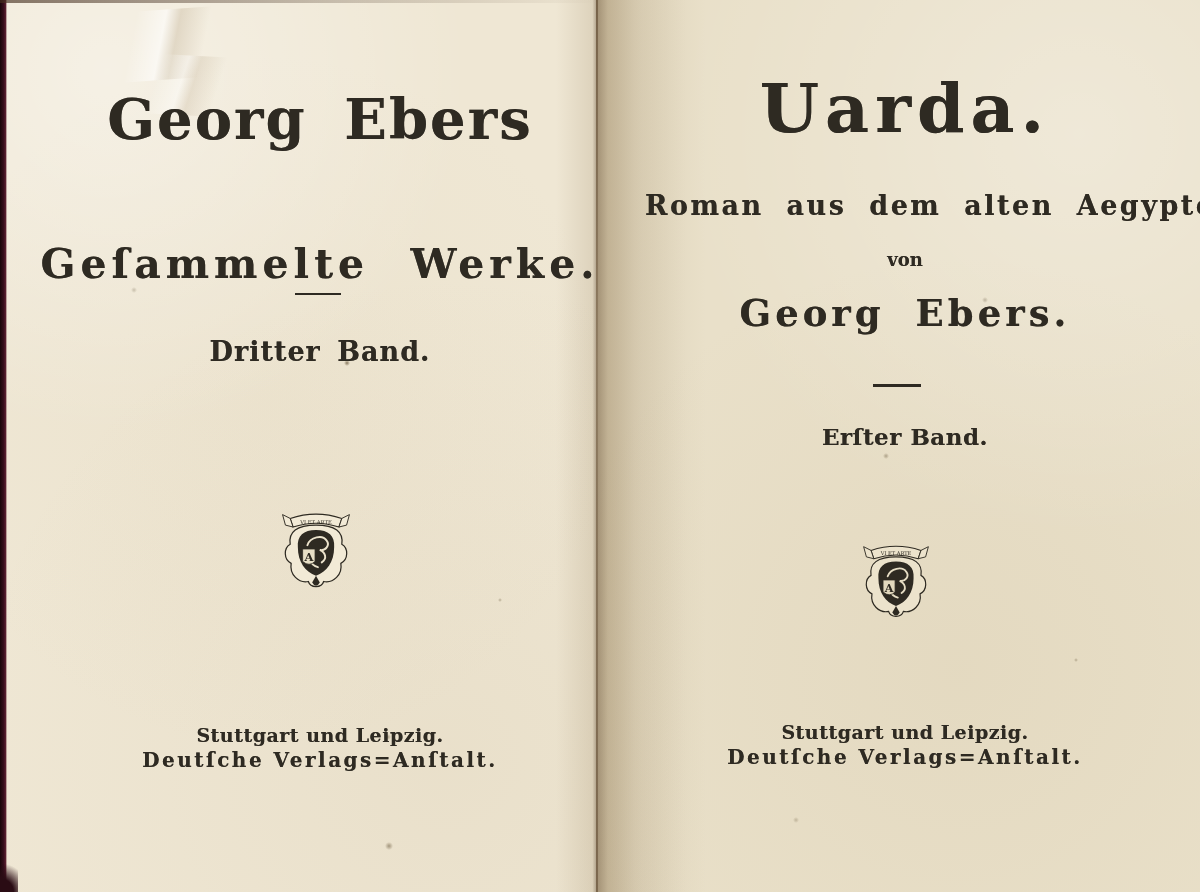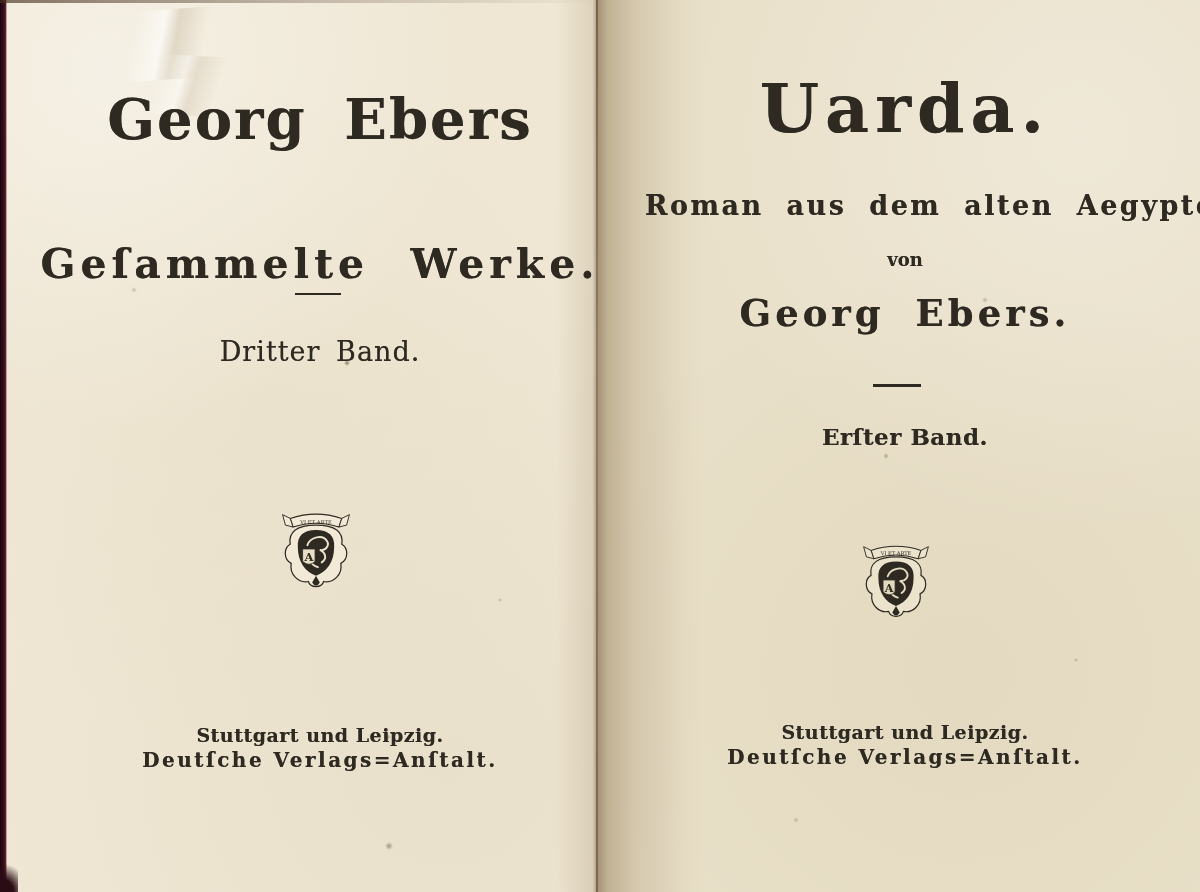--- a/index.html
+++ b/index.html
@@ -74,21 +74,21 @@
   #crease-1 { left: 20px; top: 10px; width: 280px; height: 70px; transform: rotate(-4deg); opacity: .8; }
   #crease-2 { left: 60px; top: 55px; width: 240px; height: 60px; transform: rotate(3deg); opacity: .6; }
   
   .ink { color: #2e2a22; text-shadow: 0 0 0.6px rgba(46,42,34,0.65); }
   .tline { position: absolute; text-align: center; white-space: nowrap; }
   .lp { left: 40px;  width: 560px; }  
   .rp { left: 645px; width: 520px; }  
 
   #lp-author-title   { top: 86px;  font-size: 56px; font-weight: bold; letter-spacing: 2px; word-spacing: 16px; }
   #lp-series-title   { top: 192px; font-size: 41px; font-weight: bold; letter-spacing: 5px; word-spacing: 22px; margin-top: 48px; }
-  #lp-volume-label   { top: 336px; font-size: 27px; font-weight: normal; letter-spacing: 1px; word-spacing: 6px; }
+  #lp-volume-label   { top: 336px; font-size: 27px; font-weight: bold; letter-spacing: 1px; word-spacing: 6px; }
   #lp-imprint-line1  { top: 724px; font-size: 19px; font-weight: bold; letter-spacing: 0.5px; }
   #lp-imprint-line2  { top: 748px; font-size: 20px; font-weight: bold; letter-spacing: 2.5px; }
 
   #rp-book-title     { top: 68px;  font-size: 68px; font-weight: bold; letter-spacing: 6px; }
   #rp-subtitle       { top: 190px; font-size: 27px; font-weight: bold; letter-spacing: 2.5px; word-spacing: 11px; }
   #rp-byline-prefix  { top: 249px; font-size: 18px; font-weight: bold; }
   #rp-author-name    { top: 291px; font-size: 37px; font-weight: bold; letter-spacing: 4px; word-spacing: 14px; }
   #rp-volume-label   { top: 423px; font-size: 23px; font-weight: bold; letter-spacing: 0.5px; }
   #rp-imprint-line1  { top: 721px; font-size: 19px; font-weight: bold; letter-spacing: 0.5px; }
   #rp-imprint-line2  { top: 745px; font-size: 20px; font-weight: bold; letter-spacing: 2.5px; }

